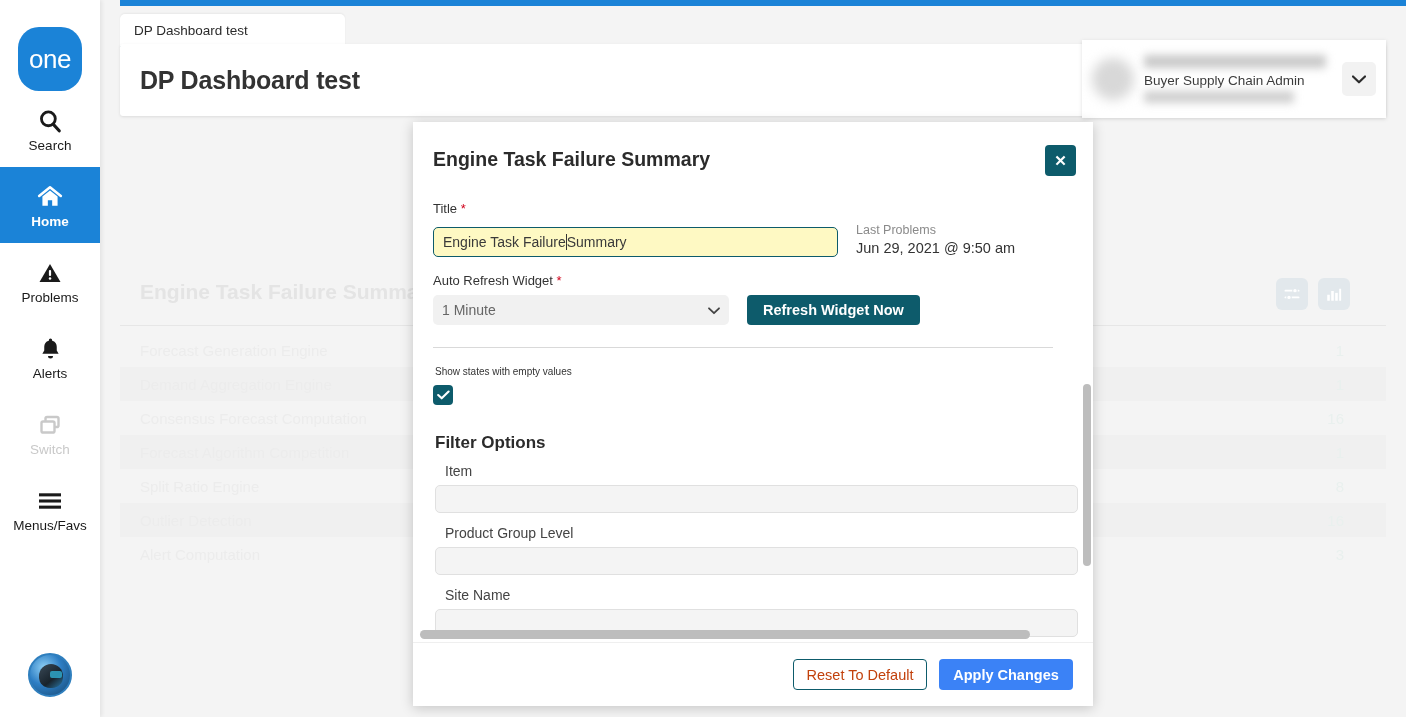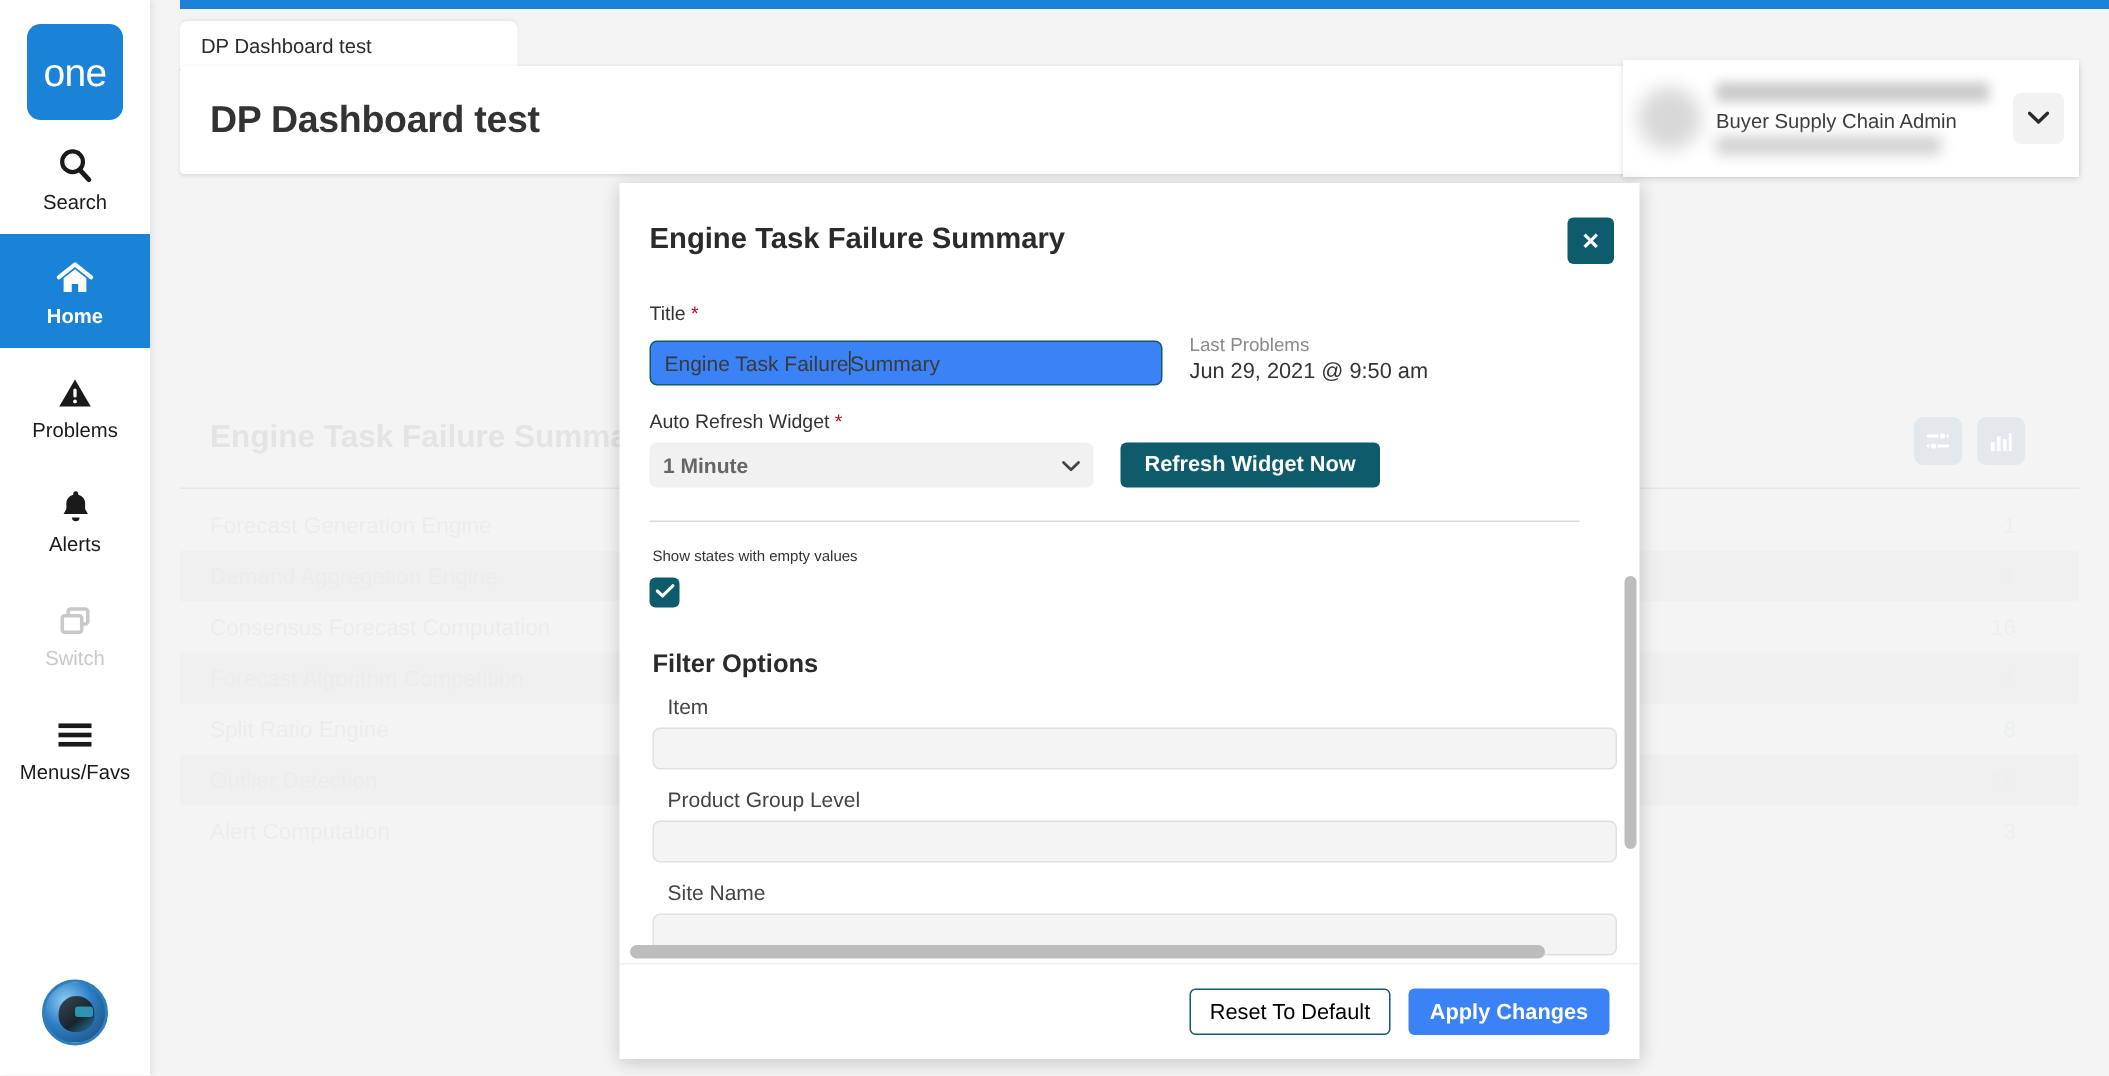--- a/index.html
+++ b/index.html
@@ -11,22 +11,22 @@
   }
   #app { position: relative; width: 1406px; height: 717px; }
 
   
   .sidebar {
     position: absolute; left: 0; top: 0; width: 100px; height: 717px;
     background: #ffffff; z-index: 40;
     box-shadow: 2px 0 4px rgba(0,0,0,0.07);
   }
   .brand {
-    width: 64px; height: 64px; margin: 16px auto 0;
-    background: #1b83d7; border-radius: 9px;
+    width: 64px; height: 64px; margin: 27px auto 0;
+    background: #1b83d7; border-radius: 21px;
     display: flex; align-items: center; justify-content: center;
   }
   .brand-text {
     color: #fff; font-size: 26px; font-weight: 500; letter-spacing: -0.5px;
     line-height: 1;
   }
   .nav-item {
     height: 76px; display: flex; flex-direction: column;
     align-items: center; justify-content: center; gap: 3px;
     cursor: pointer; color: #1a1a1a;
@@ -182,32 +182,31 @@
   }
 
   .field-label { font-size: 13px; color: #333333; margin-bottom: 7px; }
   .req { color: #d0021b; }
   .row-2 { display: flex; align-items: flex-end; gap: 18px; }
   .caret-bar {
     display: inline-block; width: 1px; height: 16px; background: #333;
     vertical-align: -3px;
   }
   .title-fake {
-    width: 342px; height: 30px; border: 1.5px solid #0d5b6b; border-radius: 5px;
-    padding: 0 9px; font-size: 14px; color: #3a3a3a; background: #3b82f6;
+    width: 405px; height: 30px; border: 1.5px solid #0d5b6b; border-radius: 5px;
+    padding: 0 9px; font-size: 14px; color: #3a3a3a; background: #fef9c3;
     display: flex; align-items: center; cursor: text;
   }
   .last-refreshed-label { font-size: 12.5px; color: #8a8a8a; line-height: 1.25; }
   .last-refreshed-value { font-size: 14.5px; color: #333; line-height: 1.3; }
   .select-box {
     width: 296px; height: 30px; border: none; border-radius: 5px;
     background: #f1f1f1; padding: 0 9px; font-size: 14px; color: #666666;
     display: flex; align-items: center; justify-content: space-between;
     cursor: pointer;
-    font-weight: bold;
   }
   .btn-refresh {
     height: 30px; background: #0d5b6b; color: #ffffff; border: none;
     border-radius: 4px; padding: 0 16px; font-size: 14.5px; font-weight: bold;
     cursor: pointer; font-family: "Liberation Sans", sans-serif;
   }
   .divider { height: 1px; background: #d9d9d9; margin: 22px 20px 0 0; }
   .chk-label { font-size: 10px; color: #333333; margin: 18px 0 8px 2px; }
   .checkbox {
     width: 20px; height: 20px; background: #0d5b6b; border-radius: 4px;
@@ -234,21 +233,21 @@
     position: absolute; left: 7px; bottom: 3px; width: 610px; height: 9px;
     background: #bdbdbd; border-radius: 5px; cursor: pointer;
   }
 
   .modal-foot {
     flex: 0 0 auto; height: 64px; border-top: 1px solid #efefef;
     display: flex; align-items: center; justify-content: flex-end;
     gap: 12px; padding-right: 20px;
   }
   .btn-outline {
-    height: 31px; min-width: 134px; background: #ffffff; color: #000000;
+    height: 31px; min-width: 134px; background: #ffffff; color: #c2410c;
     border: 1px solid #0d5b6b; border-radius: 4px; font-size: 14.5px;
     cursor: pointer; font-family: "Liberation Sans", sans-serif;
   }
   .btn-solid {
     height: 31px; min-width: 134px; background: #3b82f6; color: #ffffff;
     border: none; border-radius: 4px; font-size: 14.5px; font-weight: bold;
     cursor: pointer; font-family: "Liberation Sans", sans-serif;
   }
 </style>
 </head>

